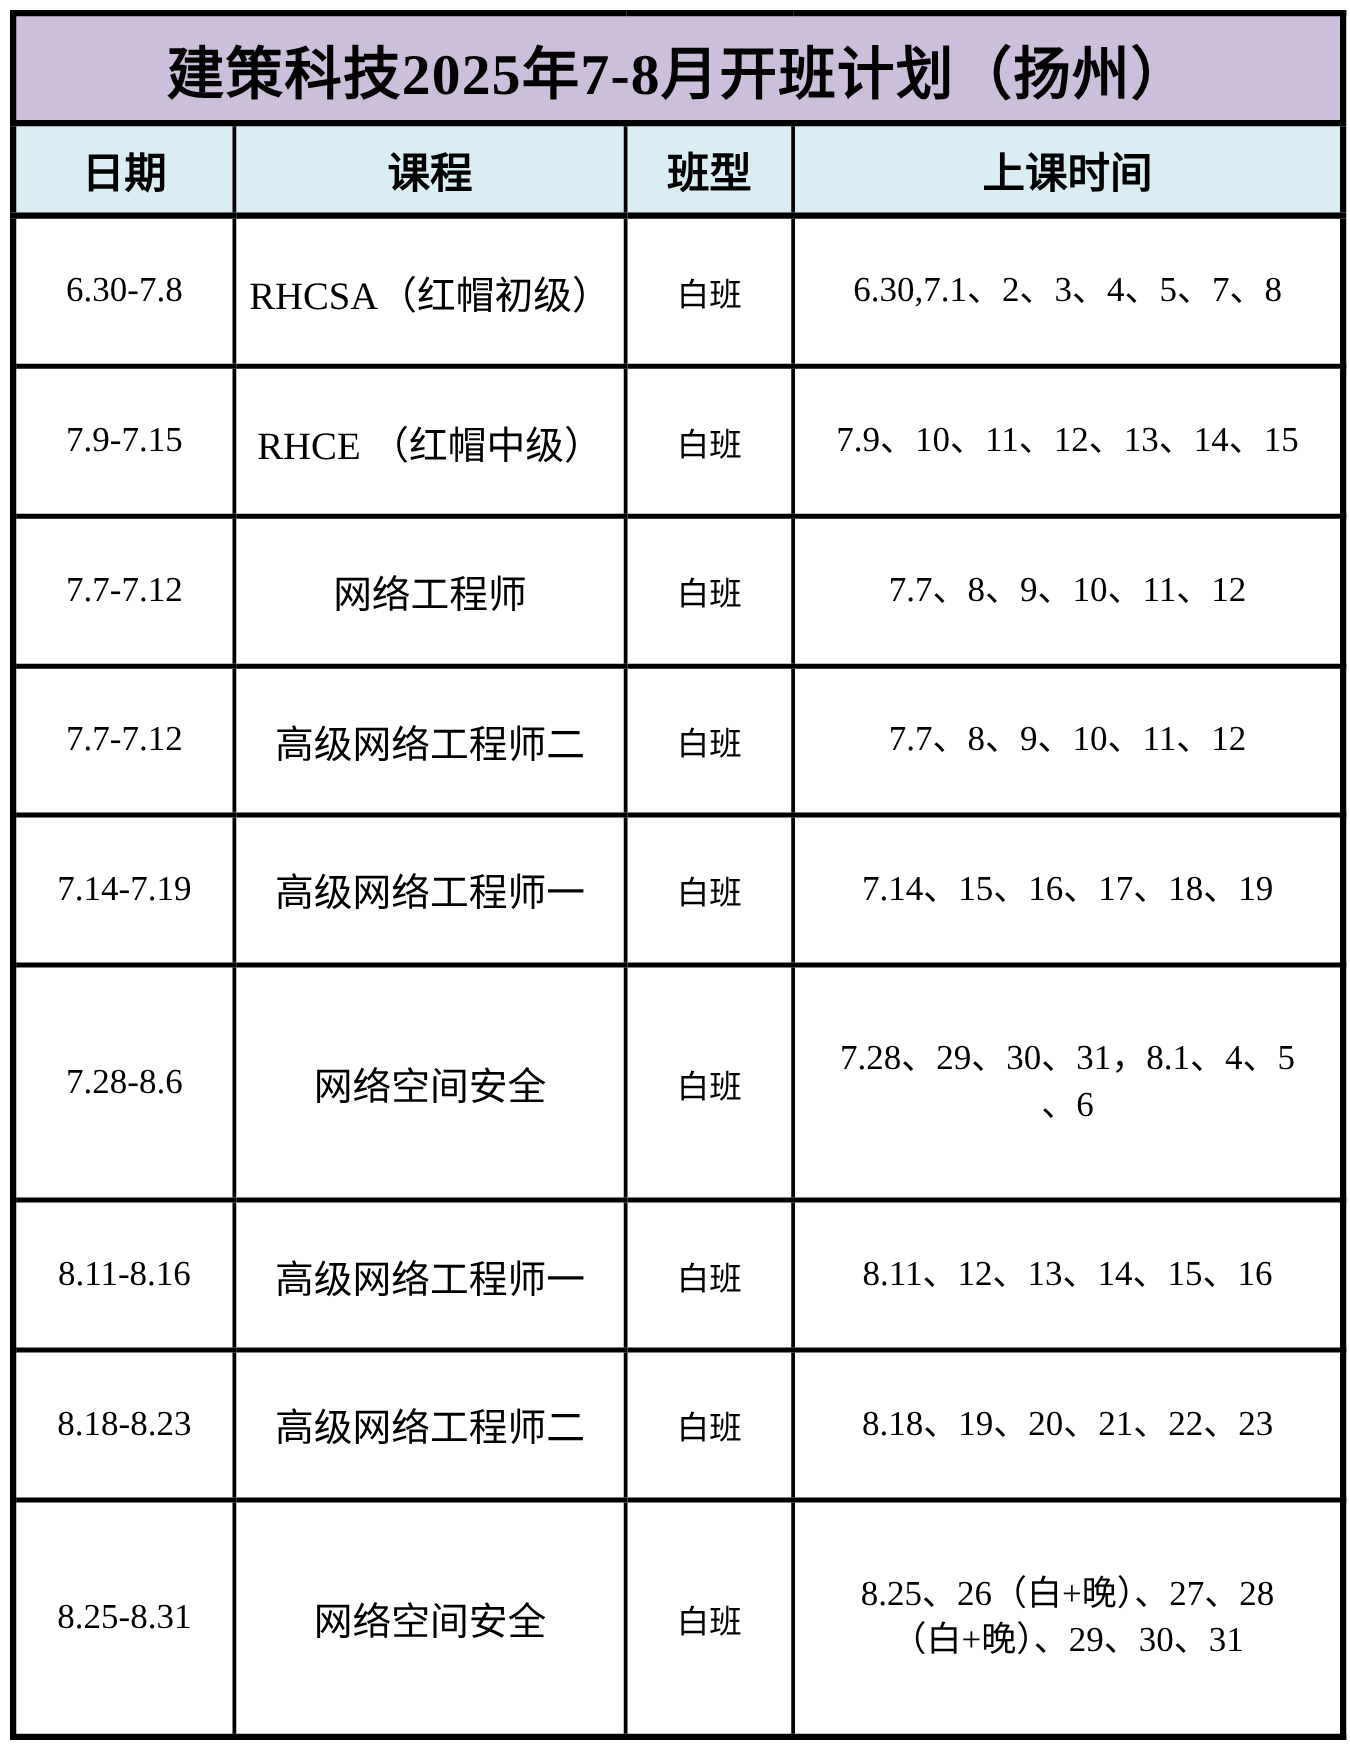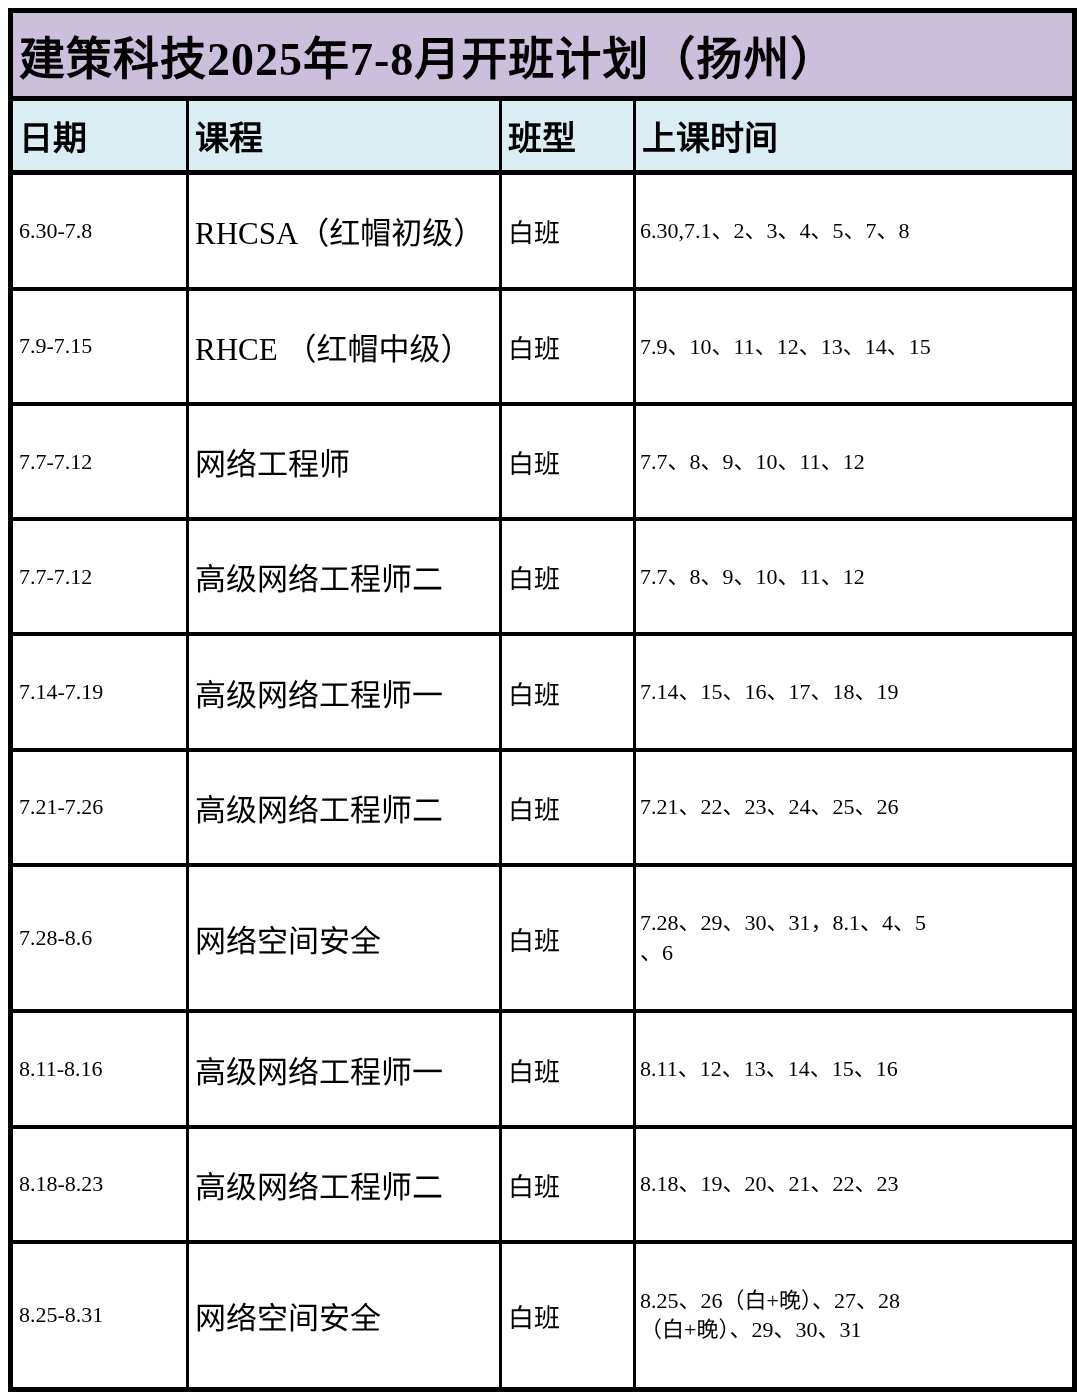--- a/index.html
+++ b/index.html
@@ -26,21 +26,21 @@
     border: 5px solid #000000;
   }
   col.c-date   { width: 177px; }
   col.c-course { width: 313px; }
   col.c-type   { width: 134px; }
   col.c-time   { width: 440px; }
   th, td {
     border: 3px solid #000000;
     border-top-width: 4px;
     border-bottom-width: 4px;
-    text-align: left;
+    text-align: center;
     vertical-align: middle;
     padding: 2px 6px;
     box-sizing: border-box;
     overflow: hidden;
   }
   tr.title-row { height: 88px; }
   tr.title-row th {
     background: #cbbfdc;
     font-size: 46px;
     font-weight: bold;
@@ -49,21 +49,21 @@
   }
   tr.header-row { height: 74px; font-family: Liberation Serif, serif; }
   tr.header-row th {
     background: #d9edf2;
     font-size: 34px;
     font-weight: bold;
     border-bottom-width: 5px;
   }
   tbody td {
     background: #ffffff;
-    font-size: 22px;
+    font-size: 28px;
     font-weight: normal;
   }
   td.cell-course { font-size: 31px; }
   td.cell-type   { font-size: 26px; }
   td.cell-time {
     white-space: pre-wrap;
     line-height: 1.35;
     padding: 2px 4px;
   }
 </style>
@@ -114,26 +114,20 @@
         <td class="cell-type">白班</td>
         <td class="cell-time">7.7、8、9、10、11、12</td>
       </tr>
       <tr>
         <td class="cell-date">7.14-7.19</td>
         <td class="cell-course">高级网络工程师一</td>
         <td class="cell-type">白班</td>
         <td class="cell-time">7.14、15、16、17、18、19</td>
       </tr>
       <tr>
-        <td class="cell-date">7.21-7.26</td>
-        <td class="cell-course">高级网络工程师二</td>
-        <td class="cell-type">白班</td>
-        <td class="cell-time">7.21、22、23、24、25、26</td>
-      </tr>
-      <tr>
         <td class="cell-date">7.28-8.6</td>
         <td class="cell-course">网络空间安全</td>
         <td class="cell-type">白班</td>
         <td class="cell-time">7.28、29、30、31，8.1、4、5
 、6</td>
       </tr>
       <tr>
         <td class="cell-date">8.11-8.16</td>
         <td class="cell-course">高级网络工程师一</td>
         <td class="cell-type">白班</td>

